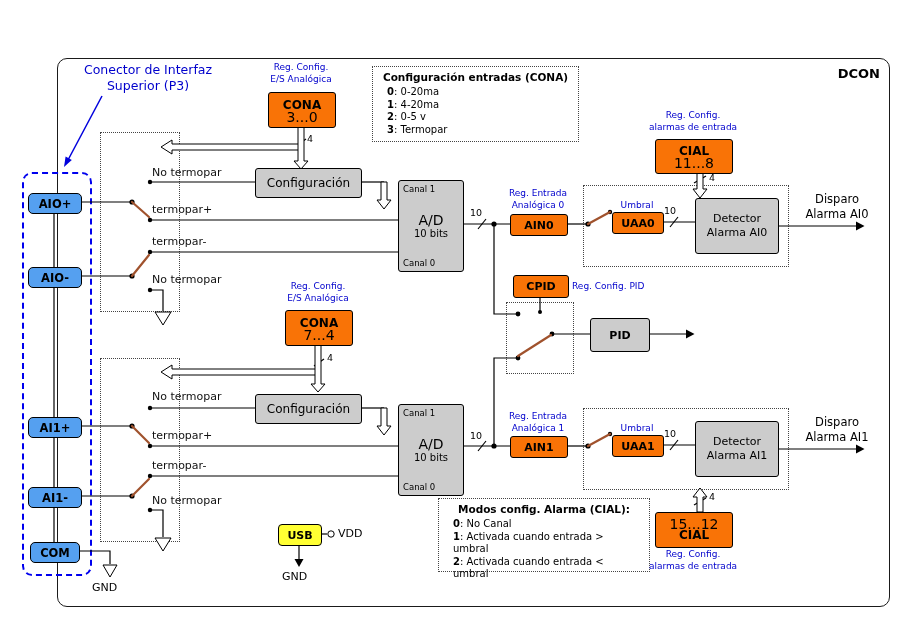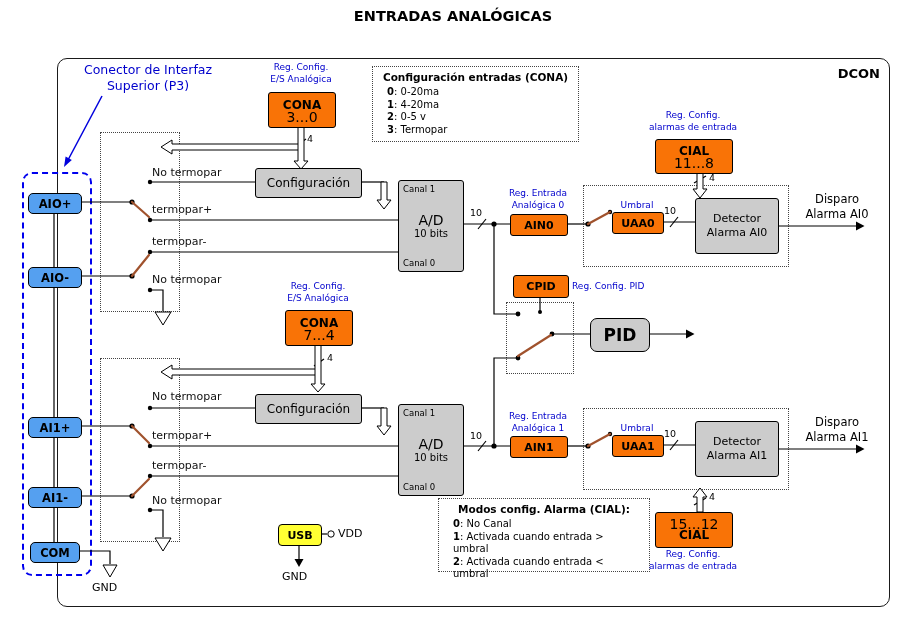--- a/index.html
+++ b/index.html
@@ -37,21 +37,20 @@
   .legend{position:absolute;padding:4px 8px;box-sizing:border-box;}
   .legend-title{font-weight:bold;font-size:10.5px;text-align:center;margin-bottom:3px;}
   .legend-item{font-size:10px;line-height:12.5px;padding-left:6px;text-align:left;}
   .legend-item b{font-weight:bold;}
 </style>
 </head>
 <body>
 
 <div id="canvas">
 
-  <div id="title" class="abs">ENTRADAS ANALÓGICAS</div>
   <div id="frame" class="abs"></div>
   <div id="dcon" class="abs">DCON</div>
 
   <div id="connector-label" class="abs">Conector de Interfaz
 Superior (P3)</div>
   <div id="connector-box" class="abs"></div>
   <div class="pin" style="left:28px;top:193px;width:52px;height:19px;">AIO+</div>
   <div class="pin" style="left:28px;top:267px;width:52px;height:19px;">AIO-</div>
   <div class="pin" style="left:28px;top:417px;width:52px;height:19px;">AI1+</div>
   <div class="pin" style="left:28px;top:487px;width:52px;height:19px;">AI1-</div>
@@ -146,21 +145,21 @@
   <div class="box orange" style="left:655px;top:512px;width:76px;height:34px;">
     <div class="reg-bits">15...12</div>
     <div class="reg-name">CIAL</div>
   </div>
   <div class="bluecap" style="left:638px;top:549px;width:110px;">Reg. Config.
 alarmas de entrada</div>
 
   <div class="box orange reg-small" style="left:513px;top:275px;width:54px;height:21px;">CPID</div>
   <div class="bluecap" style="left:572px;top:281px;width:110px;text-align:left;">Reg. Config. PID</div>
   <div class="abs dotted" style="left:506px;top:302px;width:66px;height:70px;"></div>
-  <div class="box gray" style="left:590px;top:318px;width:58px;height:32px;font-weight:bold;font-size:17px;border-radius:7px;">PID</div>
+  <div class="box gray" style="left:590px;top:318px;width:58px;height:32px;font-weight:bold;font-size:11px;">PID</div>
 
   <div class="box yellow" style="left:278px;top:524px;width:42px;height:20px;">USB</div>
   <div class="lbl" style="left:338px;top:527px;">VDD</div>
   <div class="lbl" style="left:282px;top:570px;">GND</div>
 
   <div class="busnum" style="left:307px;top:133px;">4</div>
   <div class="busnum" style="left:327px;top:352px;">4</div>
   <div class="busnum" style="left:470px;top:207px;">10</div>
   <div class="busnum" style="left:470px;top:430px;">10</div>
   <div class="busnum" style="left:664px;top:205px;">10</div>

